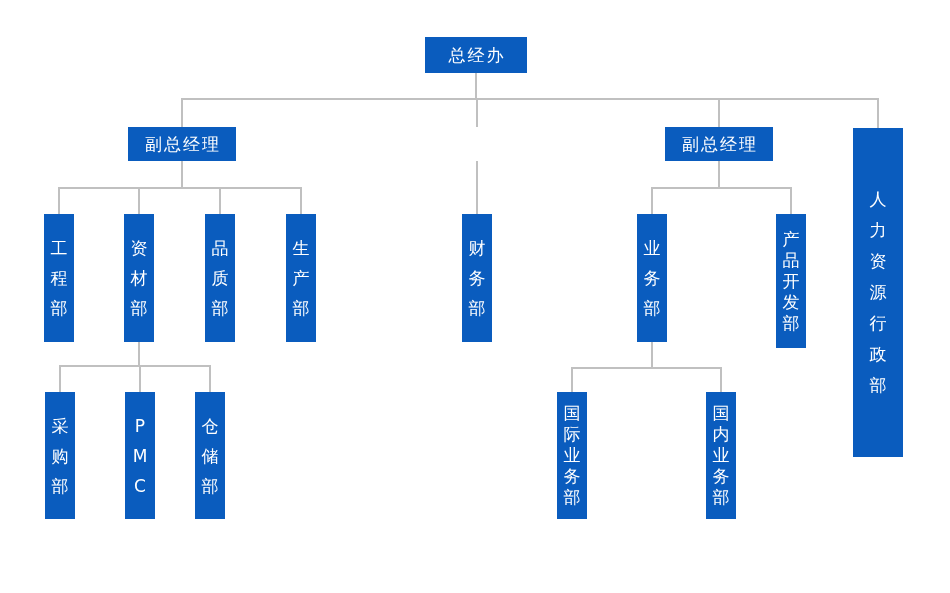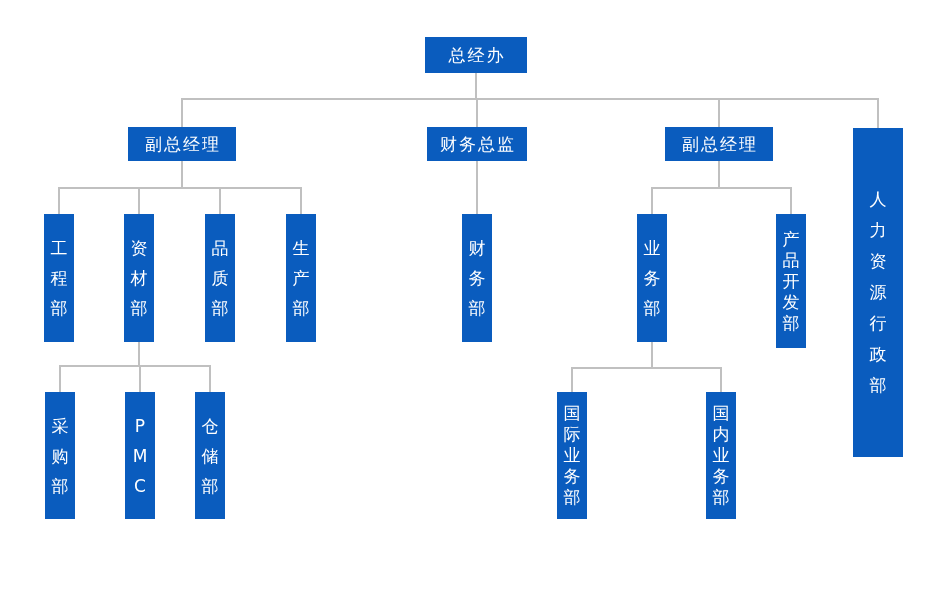--- a/index.html
+++ b/index.html
@@ -76,23 +76,20 @@
   <div class="line" style="left:571px;top:367px;width:151px;height:2px"></div>
   <div class="line" style="left:571px;top:368px;width:2px;height:24px"></div>
   <div class="line" style="left:720px;top:368px;width:2px;height:24px"></div>
 
   <div class="node" style="left:425px;top:37px;width:102px;height:36px">
     <span class="hlabel">总经办</span>
   </div>
 
   <div class="node" style="left:128px;top:127px;width:108px;height:34px">
     <span class="hlabel">副总经理</span>
-  </div>
-  <div class="node" style="left:427px;top:127px;width:100px;height:34px">
-    <span class="hlabel">财务总监</span>
   </div>
   <div class="node" style="left:665px;top:127px;width:108px;height:34px">
     <span class="hlabel">副总经理</span>
   </div>
   <div class="node" style="left:853px;top:128px;width:50px;height:329px;--pitch:31px">
     <div class="vlabel">
         <div class="vchar">人</div>
         <div class="vchar">力</div>
         <div class="vchar">资</div>
         <div class="vchar">源</div>

